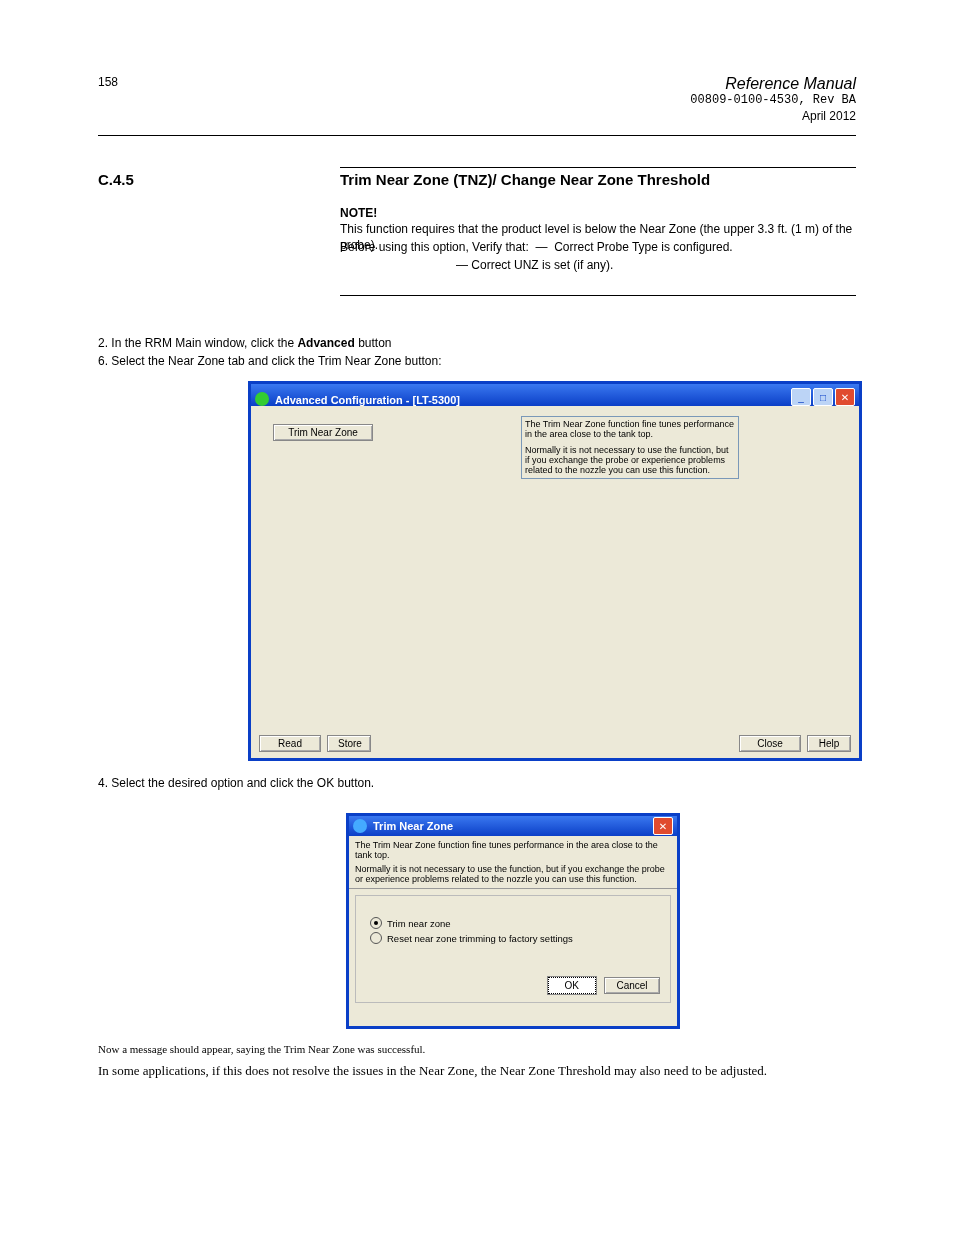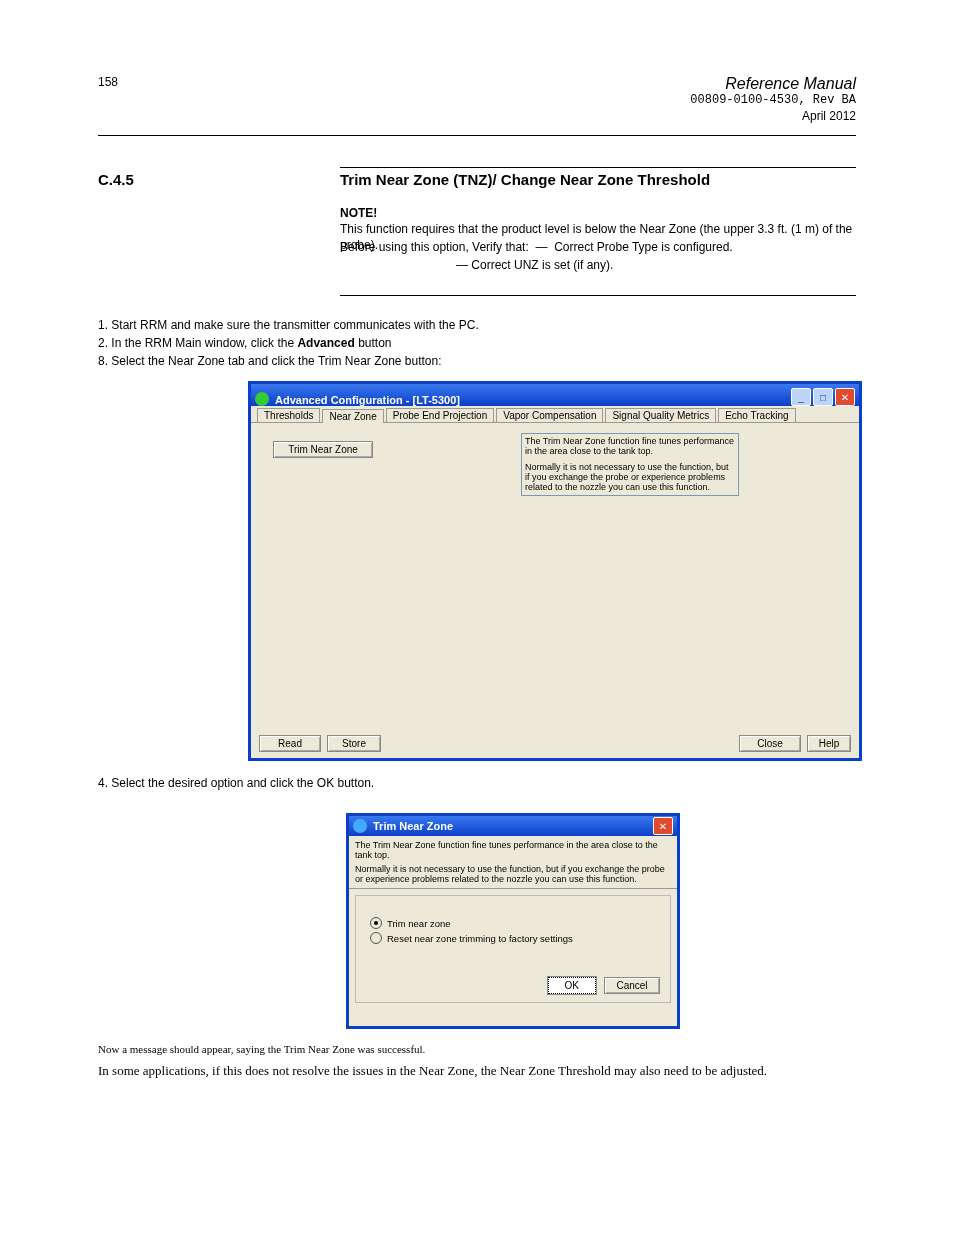--- a/index.html
+++ b/index.html
@@ -73,55 +73,46 @@
     <span class="note-lbl">NOTE!</span><br>
     <span>This function requires that the product level is below the Near Zone (the upper 3.3 ft. (1 m) of the probe).</span>
   </div>
   <div class="para p2">
     <span>Before using this option, Verify that: </span>&nbsp;—&nbsp;
     <span>Correct Probe Type is configured.</span>
   </div>
   <div class="para p3" style="left:456px">—&nbsp;<span>Correct UNZ is set (if any).</span></div>
   <div class="hr hr3"></div>
 
-  <div class="para p5">1. Start RRM and make sure the transmitter communicates with the PC.</div>
   <div class="para p6">
     <span>2. In the RRM Main window, click the </span>
     <b>Advanced</b>
     <span> button</span>
   </div>
-  <div class="para p7">8. Select the Near Zone tab and click the Trim Near Zone button:</div>
+  <div class="para p7">6. Select the Near Zone tab and click the Trim Near Zone button:</div>
 
   <div class="win1">
     <div class="tb1">
       <span class="tb-ico"></span>
       <span class="tb-title">Advanced Configuration - [LT-5300]</span>
       <span class="wbtn min"></span>
       <span class="wbtn max"></span>
       <span class="wbtn cls"></span>
-    </div>
-    <div class="tabs">
-      <div class="tab">Thresholds</div>
-      <div class="tab active">Near Zone</div>
-      <div class="tab">Probe End Projection</div>
-      <div class="tab">Vapor Compensation</div>
-      <div class="tab">Signal Quality Metrics</div>
-      <div class="tab">Echo Tracking</div>
     </div>
     <div class="body1">
       <button class="btn3d trimbtn">Trim Near Zone</button>
       <div class="descbox">
         <div>The Trim Near Zone function fine tunes performance in the area close to the tank top.</div>
         <div style="height:6px"></div>
         <div>Normally it is not necessary to use the function, but if you exchange the probe or experience problems related to the nozzle you can use this function.</div>
       </div>
     </div>
     <div class="bbar">
       <button class="btn3d" style="width:62px">Read</button>
-      <button class="btn3d" style="width:54px">Store</button>
+      <button class="btn3d" style="width:44px">Store</button>
       <div class="spacer"></div>
       <button class="btn3d" style="width:62px">Close</button>
       <button class="btn3d" style="width:44px">Help</button>
     </div>
   </div>
 
   <div class="para p8">4. Select the desired option and click the OK button.</div>
 
   <div class="win2">
     <div class="tb2">

